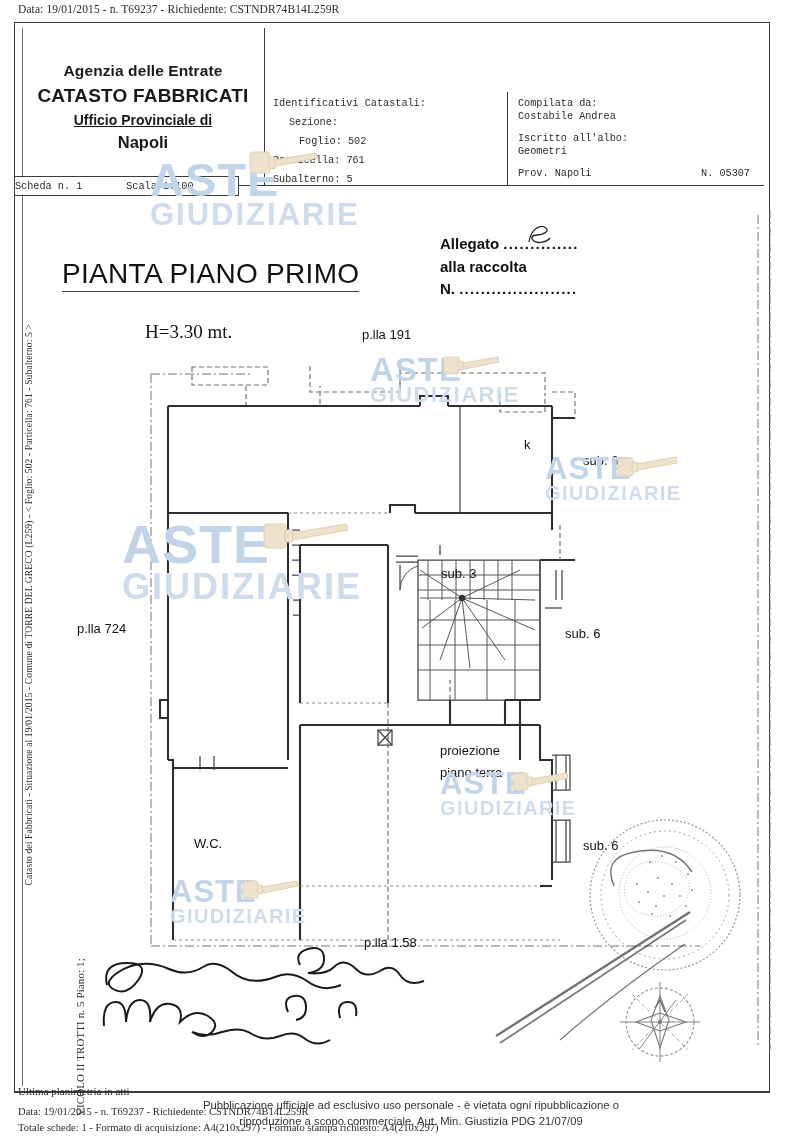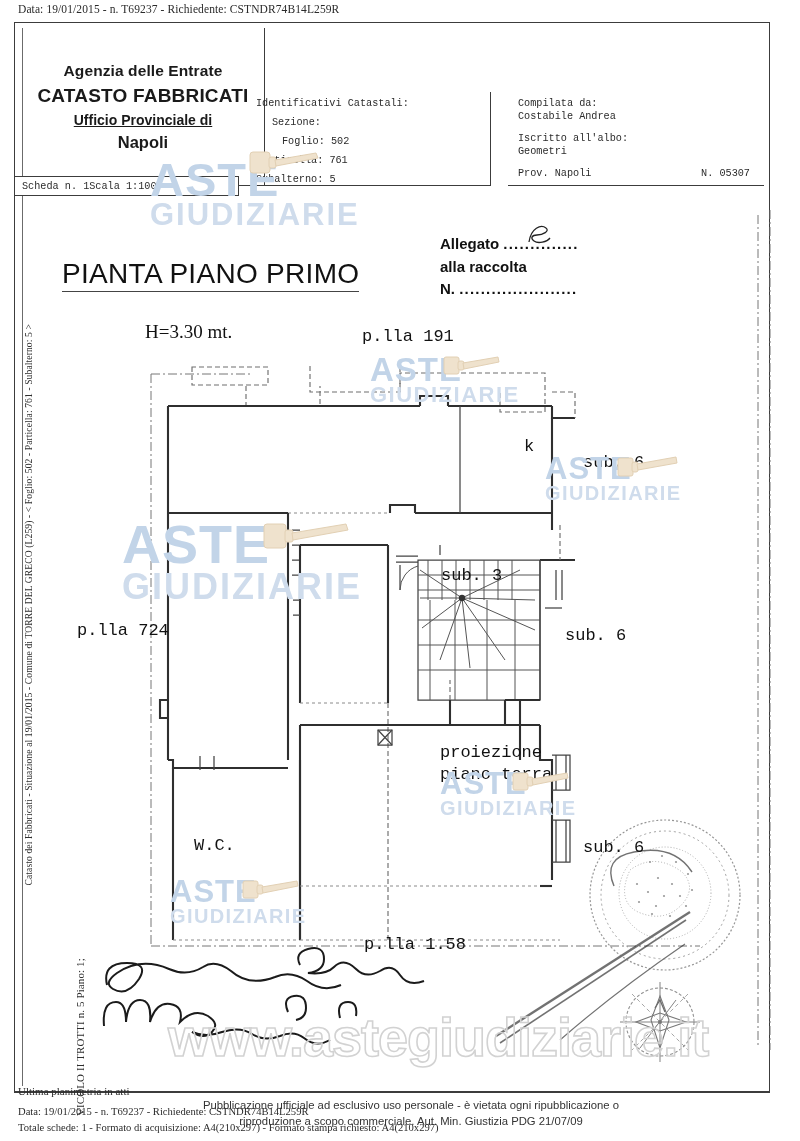--- a/index.html
+++ b/index.html
@@ -42,40 +42,40 @@
 
   .hdr-decl{
     left:265px;top:28px;width:499px;height:64px;
     border-bottom:1.1px solid #3c3c3c;box-sizing:border-box;
     padding:5px 0 0 8px;
   }
   .hdr-decl .ln{font-family:"Liberation Mono",monospace;font-size:10.4px;margin-bottom:8.5px;letter-spacing:-.1px;color:#2b2b2b;}
   .civ{position:absolute;right:85px;top:47px;font-family:"Liberation Mono",monospace;font-size:10.4px;color:#2b2b2b;}
 
   .hdr-ident{
-    left:248px;top:92px;width:243px;height:94px;
+    left:265px;top:92px;width:243px;height:94px;
     border-right:1.1px solid #3c3c3c;border-bottom:1.1px solid #3c3c3c;
     box-sizing:border-box;padding:5px 0 0 8px;
   }
   .hdr-comp{
     left:508px;top:92px;width:256px;height:94px;
     border-bottom:1.1px solid #3c3c3c;box-sizing:border-box;padding:5px 0 0 10px;
   }
   .kv{font-family:"Liberation Mono",monospace;font-size:10.2px;color:#2b2b2b;line-height:1.28;}
   .kv.ind1{padding-left:16px;}
   .kv.ind2{padding-left:26px;}
   .gap6{height:6px;}
   .gap9{height:9px;}
   .prov-row{display:flex;justify-content:space-between;padding-right:14px;}
 
   
   .scheda{
     left:14px;top:176px;width:225px;height:20px;
     border:1.1px solid #3c3c3c;box-sizing:border-box;
-    display:flex;align-items:center;padding-left:7px;
+    display:flex;align-items:center;gap:44px;
     background:#fff;
   }
   .scheda span{font-family:"Liberation Mono",monospace;font-size:10.2px;color:#2b2b2b;}
 
   
   .title-main{
     left:62px;top:258px;font-family:"Liberation Sans",sans-serif;
     font-size:28px;letter-spacing:.3px;color:#111;
     border-bottom:1.6px solid #444;padding-bottom:1px;
   }
@@ -100,21 +100,21 @@
     position:absolute;left:168px;top:1006px;
     font-family:"Liberation Sans",sans-serif;font-size:54px;font-weight:700;
     color:transparent;-webkit-text-stroke:1.6px #d2d2d2;letter-spacing:-1px;
     white-space:nowrap;pointer-events:none;
   }
 
   
   .plan{left:0;top:0;width:800px;height:1141px;pointer-events:none;}
 
   
-  .plabel{position:absolute;font-family:Liberation Mono, monospace;font-size:17px;color:#111;white-space:nowrap;}
+  .plabel{position:absolute;font-family:Liberation Sans, sans-serif;font-size:13px;color:#111;white-space:nowrap;}
 
   
   .vstrip{
     position:absolute;left:-232px;top:620px;width:520px;
     transform:rotate(-90deg);transform-origin:center center;
     font-family:"Liberation Serif",serif;font-size:9.6px;color:#2e2e2e;
     white-space:nowrap;letter-spacing:.1px;
   }
   .vstrip .line2{font-size:11px;}
 
@@ -444,21 +444,20 @@
     <span class="l2" style="font-size:20px;letter-spacing:1.4px;">GIUDIZIARIE</span>
   </div>
   <svg class="gavel" style="left:242px;top:874px;" width="58" height="32" viewBox="0 0 58 32">
     <g fill="#efe2cd" stroke="#e2d0b4" stroke-width="1">
       <rect x="1" y="7" width="15" height="17" rx="2"></rect>
       <rect x="15" y="11" width="6" height="9" rx="2"></rect>
       <path d="M20 13 L55 7 L56 12 L21 19 Z"></path>
     </g>
   </svg>
 
-  <div class="wm-url">www.astegiudiziarie.it</div>
 
   <div class="vstrip">
     <div>Catasto dei Fabbricati - Situazione al 19/01/2015 - Comune di TORRE DEL GRECO (L259) - &lt; Foglio: 502 - Particella: 761 - Subalterno: 5 &gt;</div>
   </div>
   <div class="vstrip" style="left:-130px;top:900px;width:420px;">
     <div class="line2">VICOLO II TROTTI n. 5 Piano: 1;</div>
   </div>
 
   <div class="bot-line"></div>
   <div class="foot foot-1">Ultima planimetria in atti</div>

